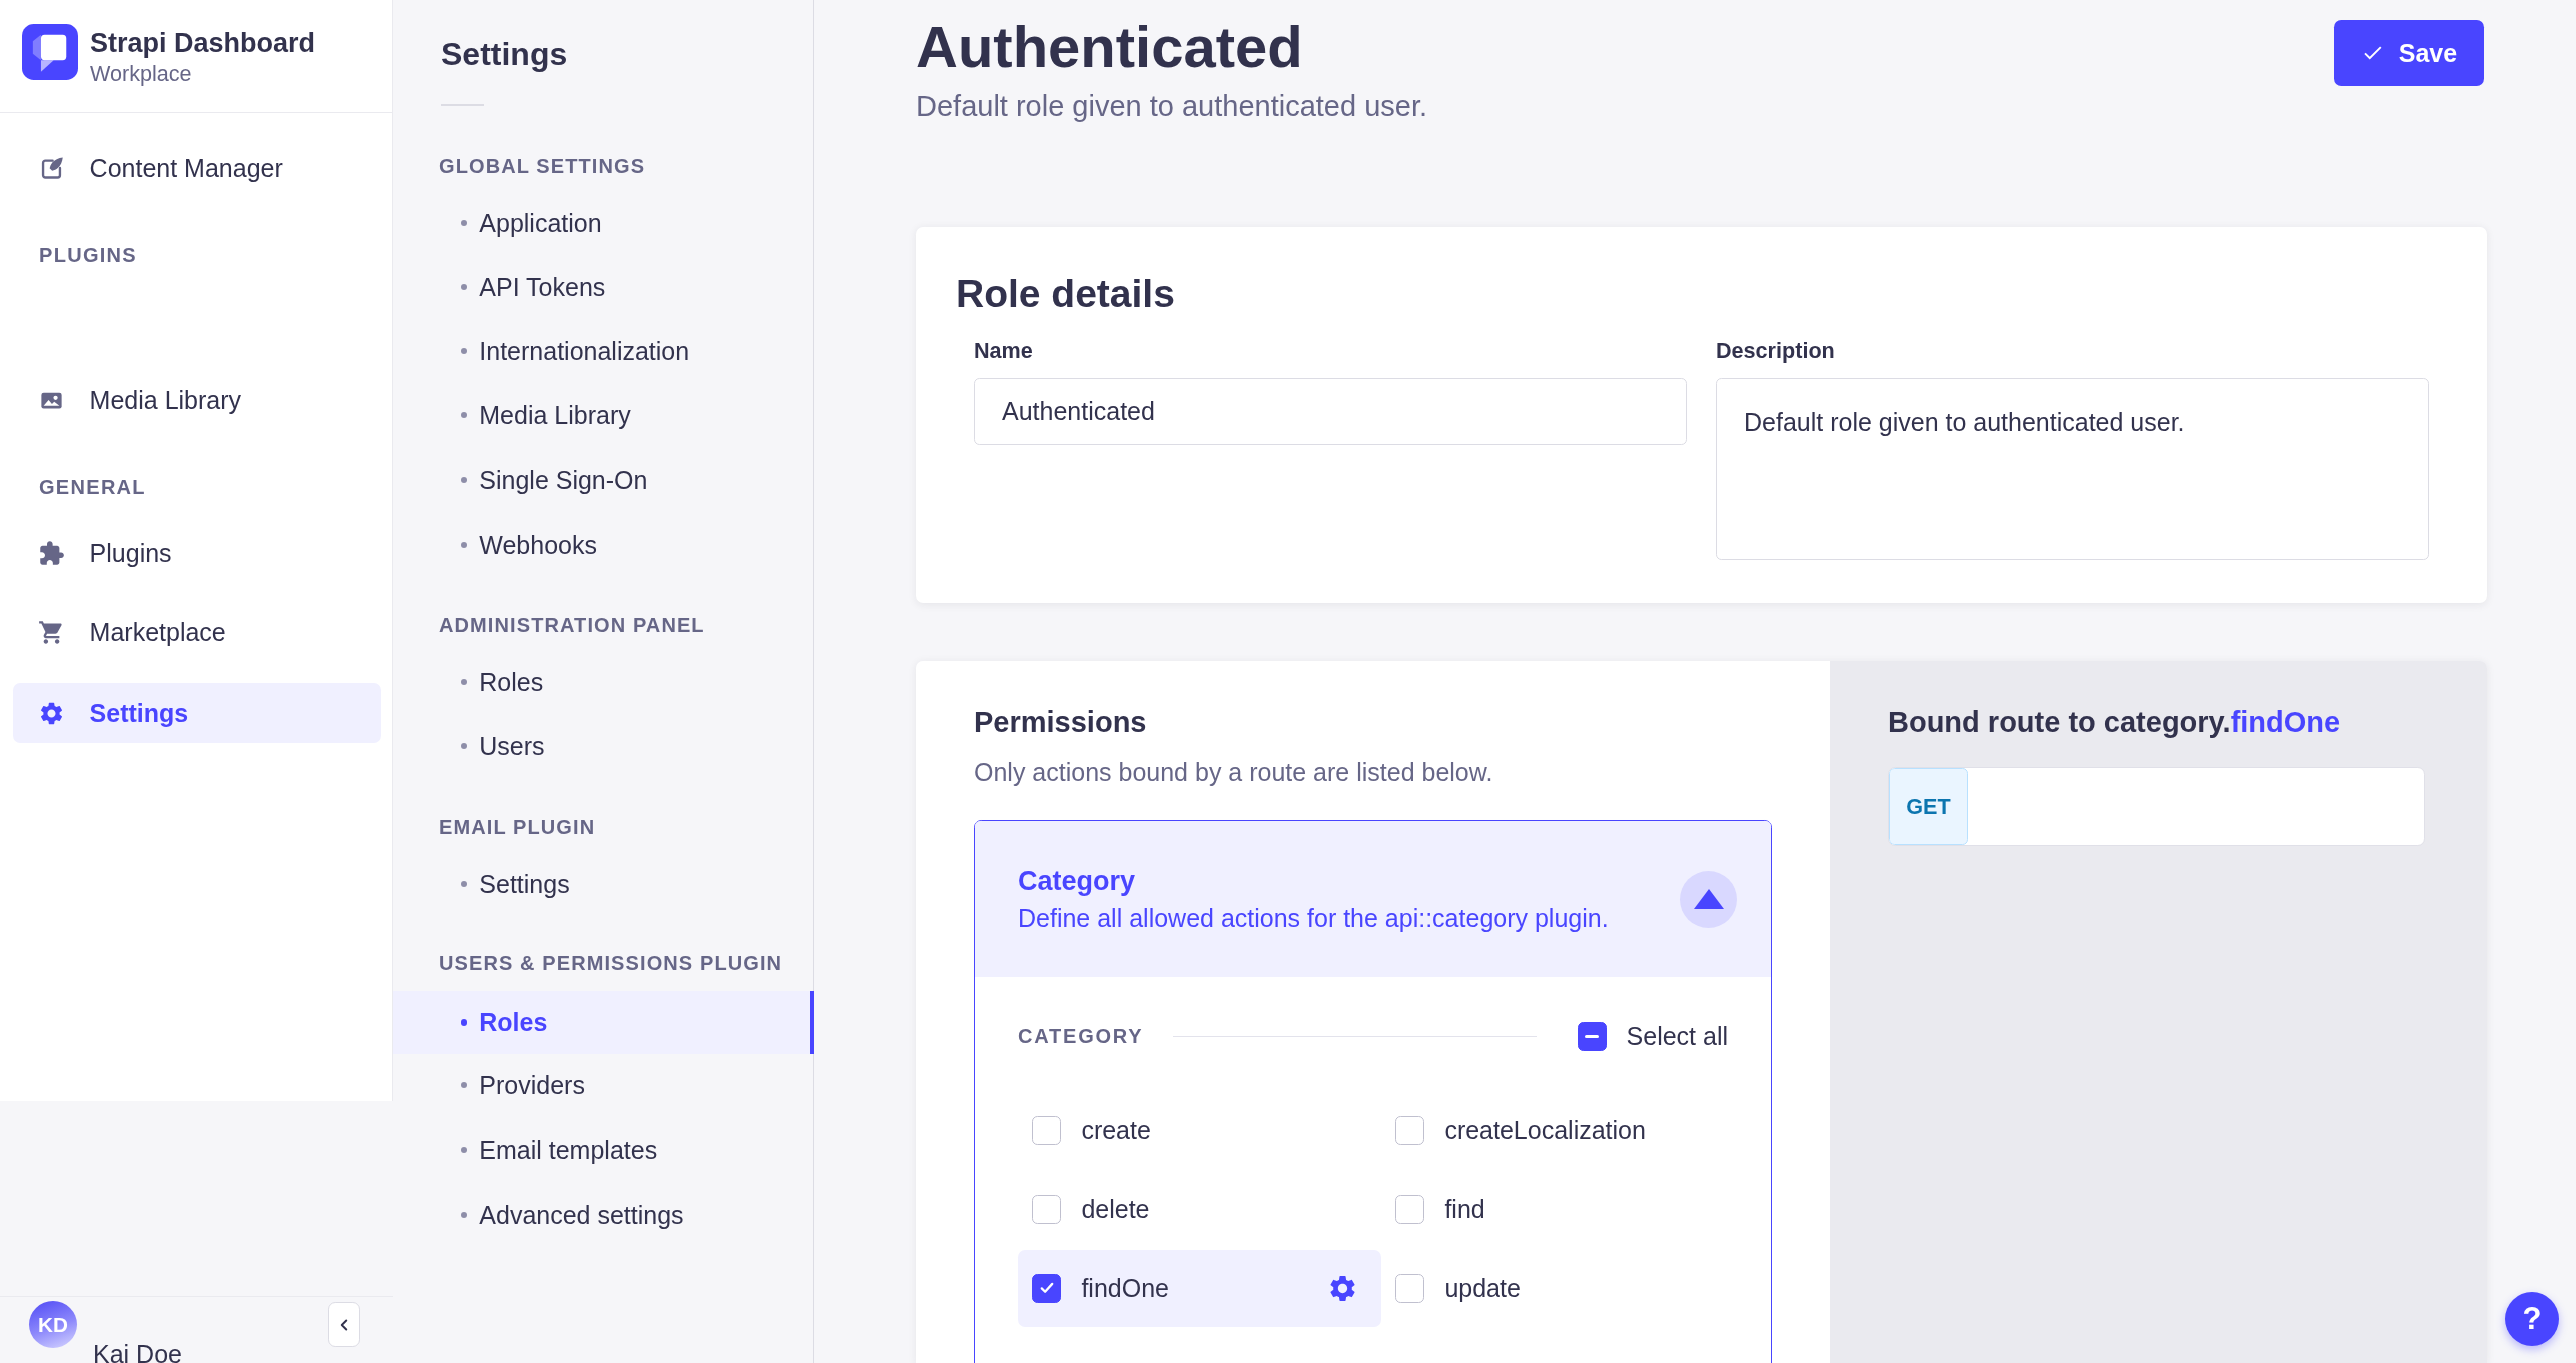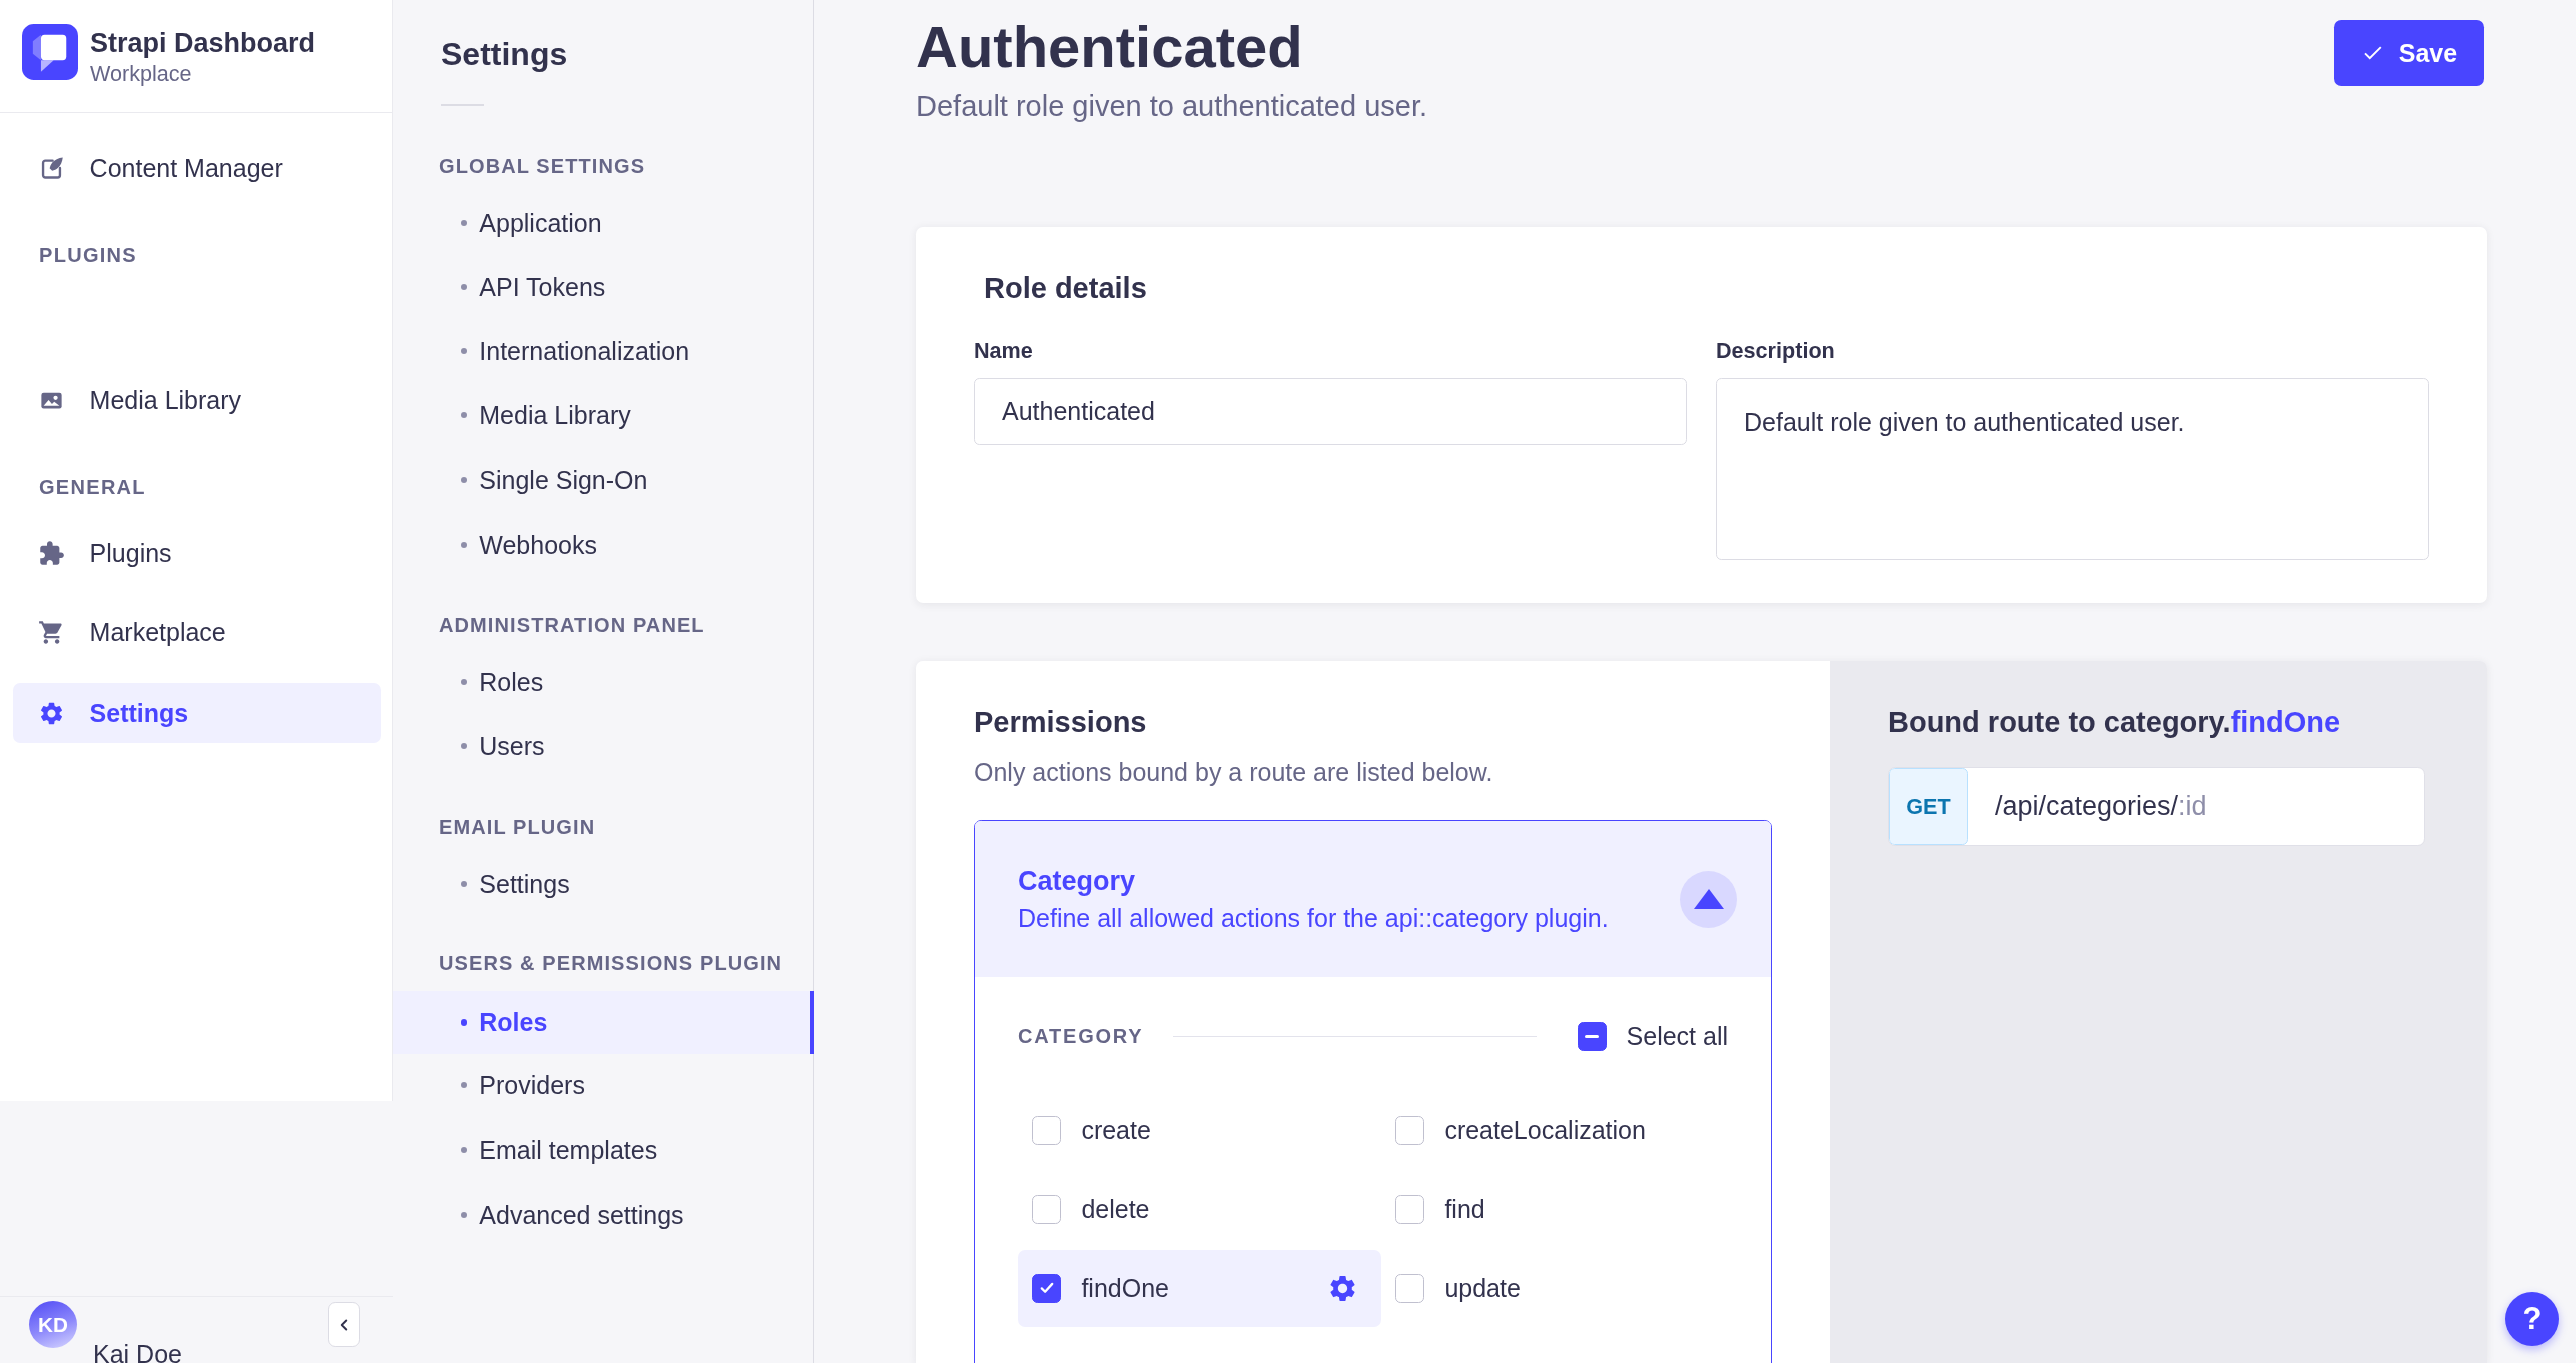--- a/index.html
+++ b/index.html
@@ -56,21 +56,21 @@
   
   .main { position:absolute; left:814px; top:0; width:1762px; height:1363px; }
   .page-title { position:absolute; left:102px; top:12.6px; font-size:58px; font-weight:700; }
   .page-subtitle { position:absolute; left:102px; top:90px; font-size:29px; color:#666687; }
   .save-btn { position:absolute; left:1520px; top:20px; height:66px; padding:0 27px;
     background:#4945ff; border:none; border-radius:7.2px; color:#fff; font-size:25px;
     font-weight:700; font-family:inherit; display:flex; align-items:center; gap:14.4px; cursor:pointer; }
 
   .role-card { position:absolute; left:102px; top:227px; width:1571px; height:376px;
     background:#fff; border-radius:7.2px; box-shadow:0 1.8px 9px rgba(33,33,52,.08); }
-  .card-heading { position:absolute; left:68px; top:45px; font-size:29px; font-weight:600; }
+  .card-heading { position:absolute; left:40px; top:45px; font-size:39px; font-weight:600; }
   .role-form { position:absolute; left:58px; right:58px; top:111px;
     display:grid; grid-template-columns:1fr 1fr; column-gap:29px; }
   .field-label { font-size:21.6px; font-weight:700; margin-bottom:14.4px; display:block; }
   .text-input { width:100%; height:67px; border:1.8px solid #dcdce4; border-radius:5.4px;
     padding:0 27px; font-size:25px; color:#32324d; font-family:inherit; background:#fff; }
   .text-area { width:100%; height:182px; border:1.8px solid #dcdce4; border-radius:5.4px;
     padding:25px 27px; font-size:25px; line-height:36px; color:#32324d;
     font-family:inherit; background:#fff; resize:none; }
 
   .perm-wrap { position:absolute; left:102px; top:661px; width:1571px; height:702px;
@@ -350,23 +350,19 @@
         </div>
       </div>
     </div>
 
     <div class="perm-right">
       <div class="route-heading">
         <span>Bound route to category.</span><span class="action">findOne</span>
       </div>
       <div class="route-bar">
         <span class="method-badge">GET</span>
-        <span class="route-path">
-          <span>/api/categories/</span>
-            <span class="param">:id</span>
-        </span>
       </div>
     </div>
   </section>
 </main>
 
 <button class="help-btn">?</button>
 
 
 </body></html>

